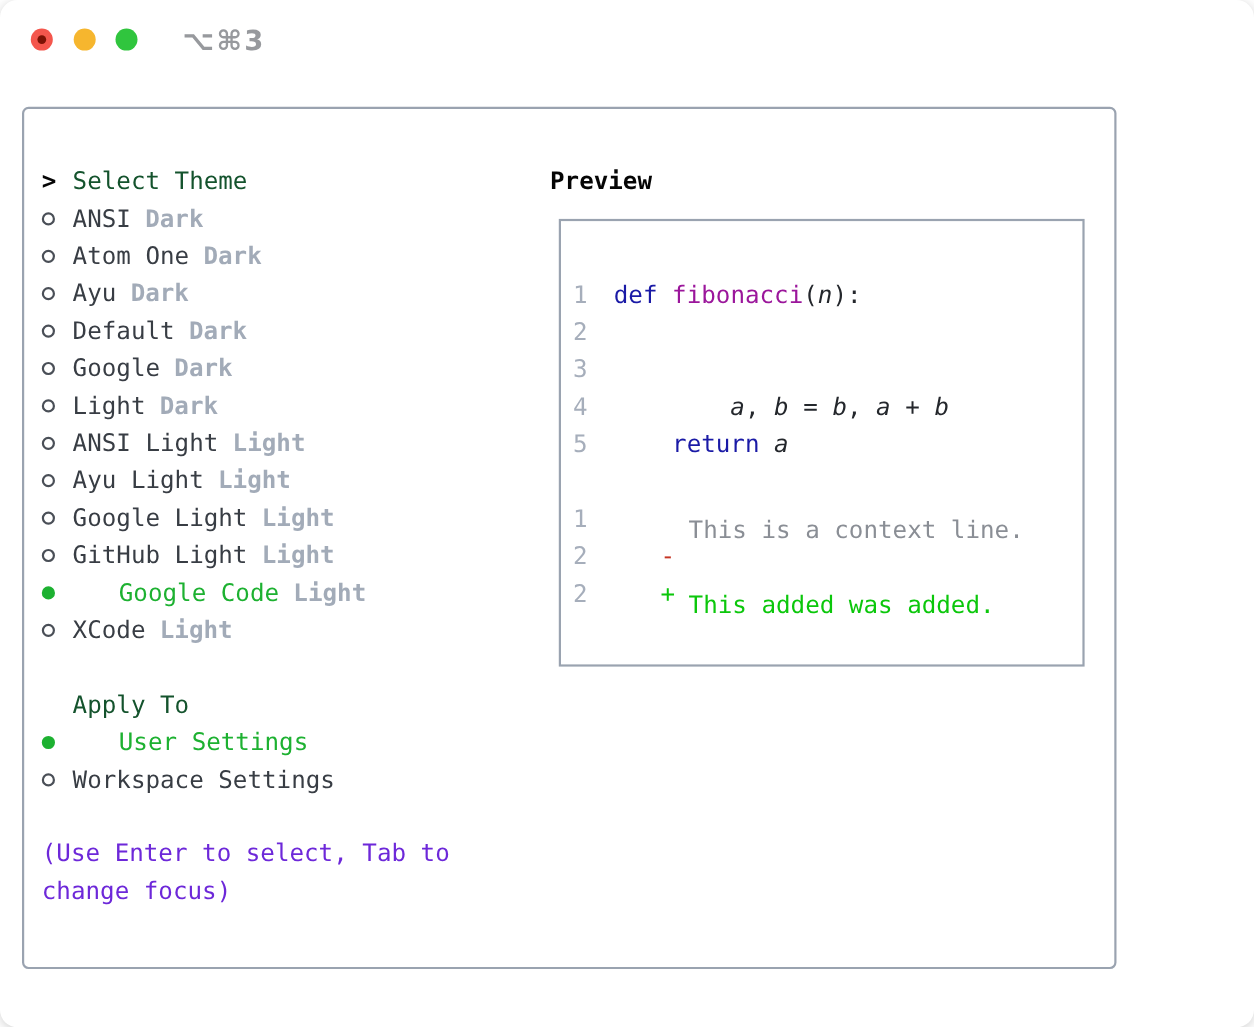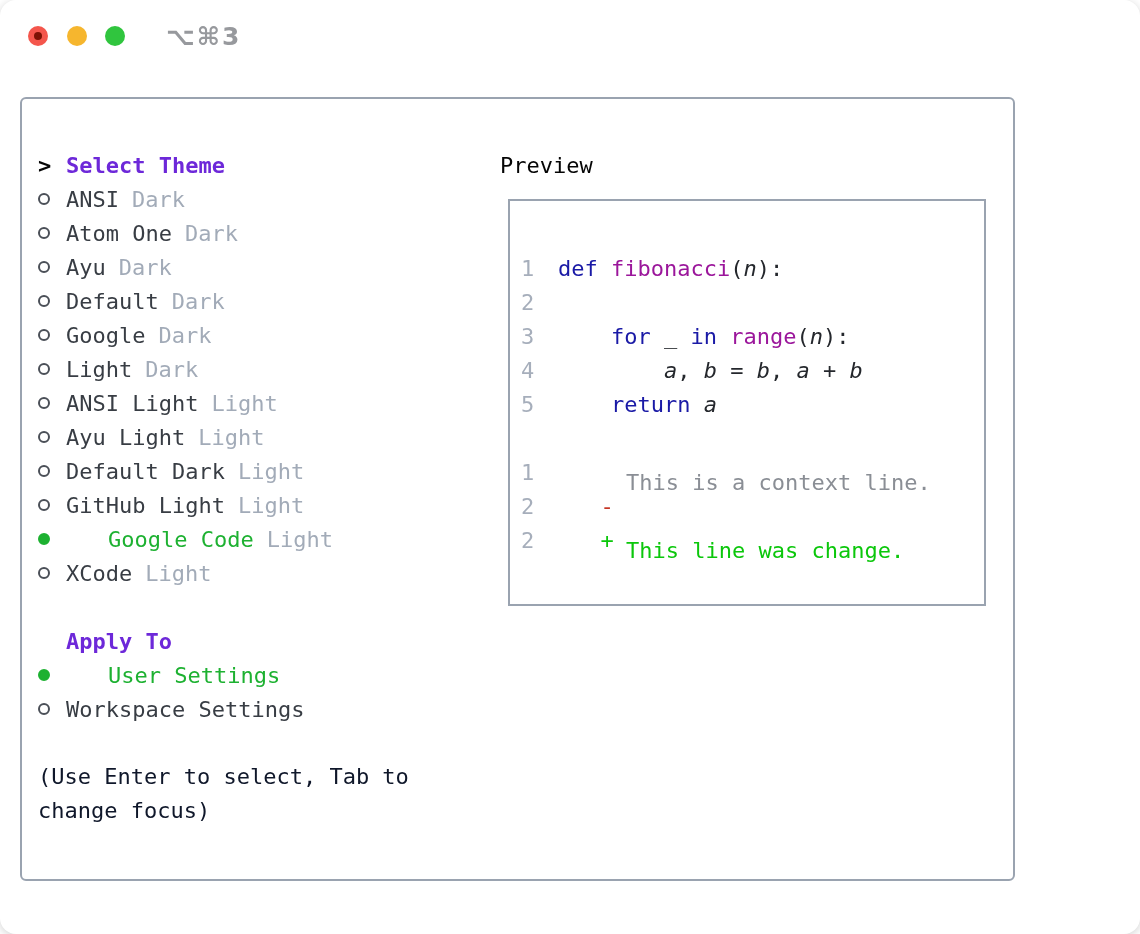--- a/index.html
+++ b/index.html
@@ -26,31 +26,31 @@
            border:2px solid #9aa3b0; border-radius:6px; background:#fff; }
 
   
   .list { position:absolute; left:16px; top:49px; }
   .row { height:34px; display:flex; align-items:center; font-size:22px; color:#383d44; }
   .marker { width:28px; display:flex; align-items:center; flex:none; }
   .circle { width:12px; height:12px; border-radius:50%; border:2px solid #4a4f57; }
   .row.selected .circle { background:#1db131; border-color:#1db131; }
   .row.selected .tname { color:#1db131;margin-left:42px; }
   .prompt { font-weight:bold; color:#050505; font-size:22px; }
-  .row.hdr .tname { font-weight:bold; color:#6d28d9; }
+  .row.hdr .tname { font-weight:normal; color:#14532d; }
   .tname { white-space:pre; }
-  .tvariant { color:#a2abb8; margin-left:13px; white-space:pre; }
+  .tvariant { color:#a2abb8; margin-left:13px; white-space:pre;font-weight:bold; }
 
   .apply { position:absolute; left:16px; top:525px; }
   .help { position:absolute; left:16px; top:661px; width:420px; font-size:22px;
-          line-height:34px; color:#0f172a; }
+          line-height:34px; color:#6d28d9; }
 
   
   .pv-label { position:absolute; left:478px; top:49px; height:34px; display:flex;
-              align-items:center; font-size:22px; font-weight:normal; color:#050505; }
+              align-items:center; font-size:22px; font-weight:bold; color:#050505; }
   .pbox { position:absolute; left:486px; top:100px; width:478px; height:407px;
           border:2px solid #9aa3b0; background:#fff; }
   .codewrap { position:absolute; left:11px; top:50px; }
   .cline { height:34px; display:flex; align-items:center; font-size:22px; white-space:pre; }
   .ln  { width:37px; color:#a6aebb; flex:none; }
   .kw  { color:#1a1aa6; }
   .fn  { color:#9b169b; }
   .num { color:#117070; }
   .pln { color:#24272c; }
   .var { color:#24272c; font-style:italic; }
@@ -137,21 +137,21 @@
         <span class="marker">
             <span class="circle"></span>
           </span>
         <span class="tname">Ayu Light</span>
         <span class="tvariant">Light</span>
       </div>
       <div class="row">
         <span class="marker">
             <span class="circle"></span>
           </span>
-        <span class="tname">Default Dark</span>
+        <span class="tname">Google Light</span>
         <span class="tvariant">Light</span>
       </div>
       <div class="row">
         <span class="marker">
             <span class="circle"></span>
           </span>
         <span class="tname">GitHub Light</span>
         <span class="tvariant">Light</span>
       </div>
       <div class="row selected">
@@ -196,38 +196,38 @@
     <div class="pbox">
       <div class="codewrap">
 
         <div class="cline">
           <span class="ln">1</span><span><span class="kw">def</span><span class="pln"> </span><span class="fn">fibonacci</span><span class="pln">(</span><span class="var">n</span><span class="pln">):</span></span>
         </div>
         <div class="cline">
           <span class="ln">2</span>
         </div>
         <div class="cline">
-          <span class="ln">3</span><span><span class="pln">    </span><span class="kw">for</span><span class="pln"> _ </span><span class="kw">in</span><span class="pln"> </span><span class="fn">range</span><span class="pln">(</span><span class="var">n</span><span class="pln">):</span></span>
+          <span class="ln">3</span>
         </div>
         <div class="cline">
           <span class="ln">4</span><span><span class="pln">        </span><span class="var">a</span><span class="pln">, </span><span class="var">b</span><span class="pln"> = </span><span class="var">b</span><span class="pln">, </span><span class="var">a</span><span class="pln"> + </span><span class="var">b</span></span>
         </div>
         <div class="cline">
           <span class="ln">5</span><span><span class="pln">    </span><span class="kw">return</span><span class="pln"> </span><span class="var">a</span></span>
         </div>
 
         <div class="cline"></div>
 
         <div class="cline">
           <span class="ln">1</span><span class="dmark ctx"> </span><span class="dtext ctx">This is a context line.</span>
         </div>
         <div class="cline">
           <span class="ln">2</span><span class="dmark del">-</span>
         </div>
         <div class="cline">
-          <span class="ln">2</span><span class="dmark add">+</span><span class="dtext add">This line was change.</span>
+          <span class="ln">2</span><span class="dmark add">+</span><span class="dtext add">This added was added.</span>
         </div>
 
       </div>
     </div>
 
   </div>
 </div>
 
 </body></html>

